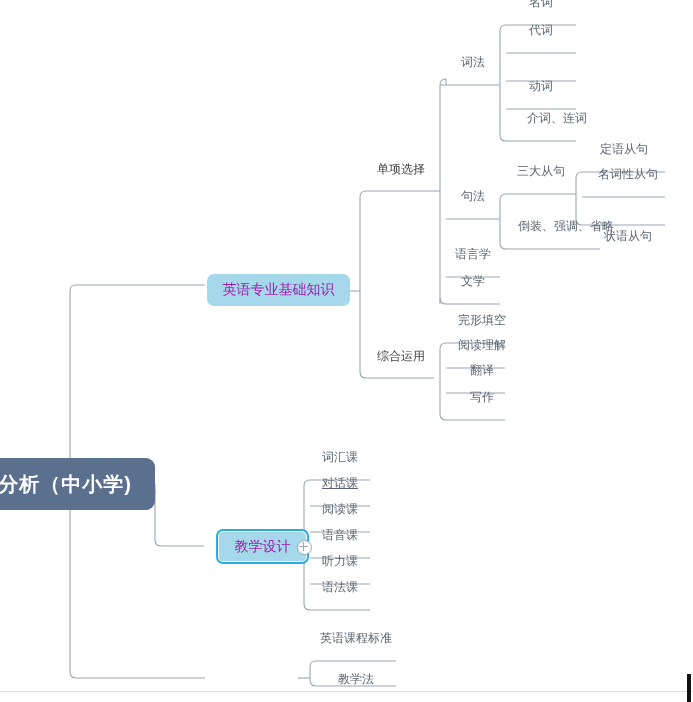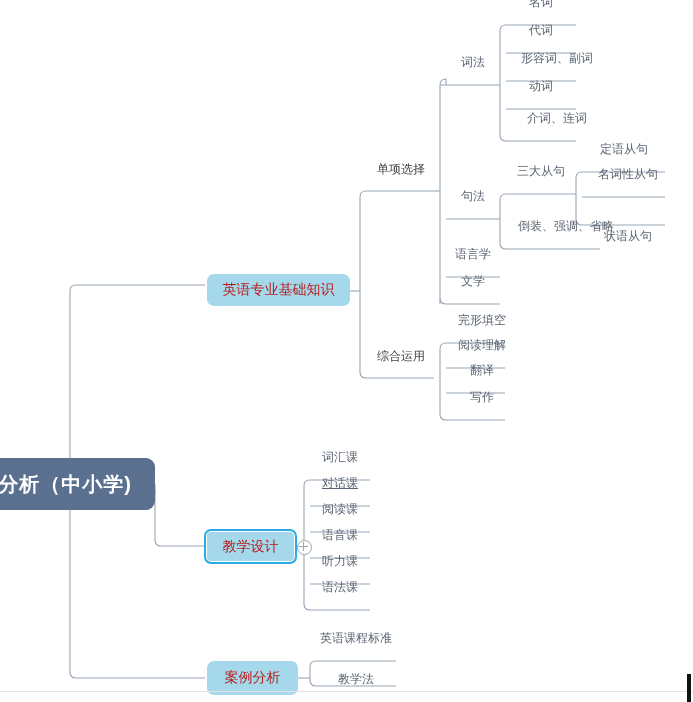--- a/index.html
+++ b/index.html
@@ -16,21 +16,21 @@
   
   .root{
     background:#5b708f;color:#ffffff;
     border-radius:9px;
     font-size:20px;font-weight:bold;
     display:flex;align-items:center;justify-content:center;
     letter-spacing:1px;
   }
   
   .box1{
-    background:#a5d8ea;color:#b91c1c;
+    background:#a5d8ea;color:#a21caf;
     border-radius:7px;
     font-size:14px;
     display:flex;align-items:center;justify-content:center;
   }
   .box1.selected{
     border:2px solid #2aabe2;
     box-shadow:0 0 0 1px #ffffff inset;
   }
   
   .leaf{
@@ -135,47 +135,45 @@
   <div class="node leaf" style="left:446px;top:65px;width:54px;height:20px;">词法</div>
 
   <div class="node leaf" style="left:446px;top:199px;width:54px;height:20px;">句法</div>
 
   <div class="node leaf" style="left:446px;top:257px;width:54px;height:20px;">语言学</div>
 
   <div class="node leaf" style="left:446px;top:284px;width:54px;height:20px;">文学</div>
 
   <div class="node leaf" style="left:506px;top:5px;width:70px;height:20px;">名词</div>
   <div class="node leaf" style="left:506px;top:33px;width:70px;height:20px;">代词</div>
-  <div class="node leaf" style="left:506px;top:61px;width:102px;height:20px;">形容词、副词</div>
   <div class="node leaf" style="left:506px;top:89px;width:70px;height:20px;">动词</div>
   <div class="node leaf" style="left:506px;top:121px;width:102px;height:20px;">介词、连词</div>
 
   <div class="node leaf" style="left:506px;top:174px;width:70px;height:20px;">三大从句</div>
   <div class="node leaf" style="left:506px;top:229px;width:120px;height:20px;">倒装、强调、省略</div>
 
   <div class="node leaf" style="left:582px;top:152px;width:84px;height:20px;">定语从句</div>
   <div class="node leaf" style="left:582px;top:177px;width:92px;height:20px;">名词性从句</div>
   <div class="node leaf" style="left:582px;top:205px;width:92px;height:20px;margin-top:34px;">状语从句</div>
 
   <div class="node leaf" style="left:446px;top:323px;width:72px;height:20px;">完形填空</div>
   <div class="node leaf" style="left:446px;top:348px;width:72px;height:20px;">阅读理解</div>
   <div class="node leaf" style="left:446px;top:373px;width:72px;height:20px;">翻译</div>
   <div class="node leaf" style="left:446px;top:400px;width:72px;height:20px;">写作</div>
 
-  <div class="node box1 selected" style="left:204px;top:529px;width:93px;height:35px;">教学设计</div>
+  <div class="node box1 selected" style="left:216px;top:529px;width:93px;height:35px;">教学设计</div>
   <div class="handle" style="left:297px;top:540px;"></div>
 
   <div class="node leaf" style="left:310px;top:460px;width:60px;height:20px;">词汇课</div>
   <div class="node leaf" style="left:310px;top:486px;width:60px;height:20px;text-decoration:underline;">对话课</div>
   <div class="node leaf" style="left:310px;top:512px;width:60px;height:20px;">阅读课</div>
   <div class="node leaf" style="left:310px;top:538px;width:60px;height:20px;">语音课</div>
   <div class="node leaf" style="left:310px;top:564px;width:60px;height:20px;">听力课</div>
   <div class="node leaf" style="left:310px;top:590px;width:60px;height:20px;">语法课</div>
 
-  <div class="node box1" style="left:207px;top:661px;width:91px;height:34px;">案例分析</div>
 
   <div class="node leaf" style="left:316px;top:641px;width:80px;height:20px;">英语课程标准</div>
   <div class="node leaf" style="left:316px;top:666px;width:80px;height:20px;margin-top:16px;">教学法</div>
 
   <div class="hscroll"></div>
   <div class="vscroll"></div>
 
 </div>
 
 </body></html>

